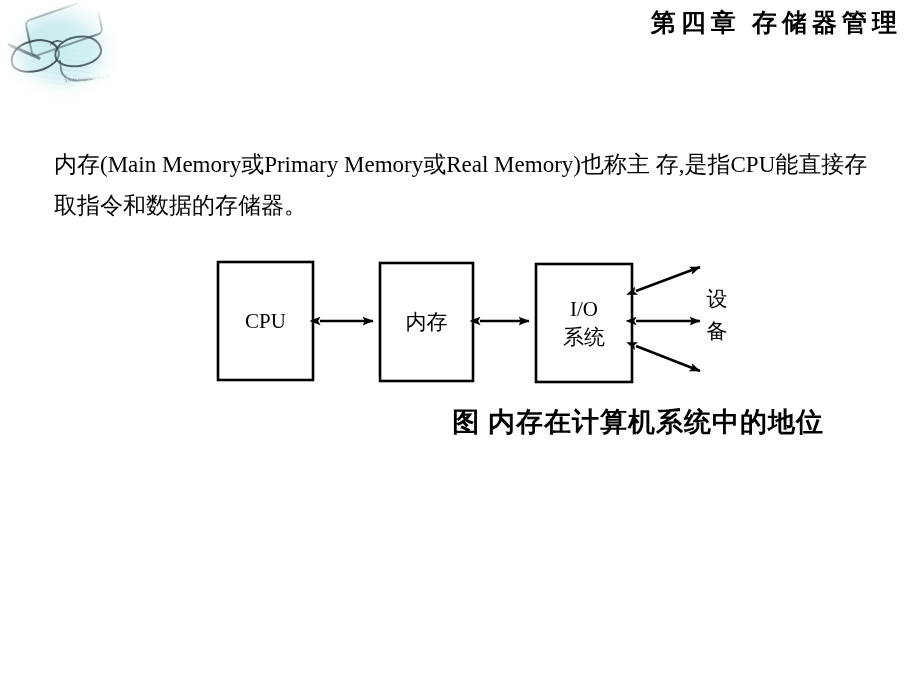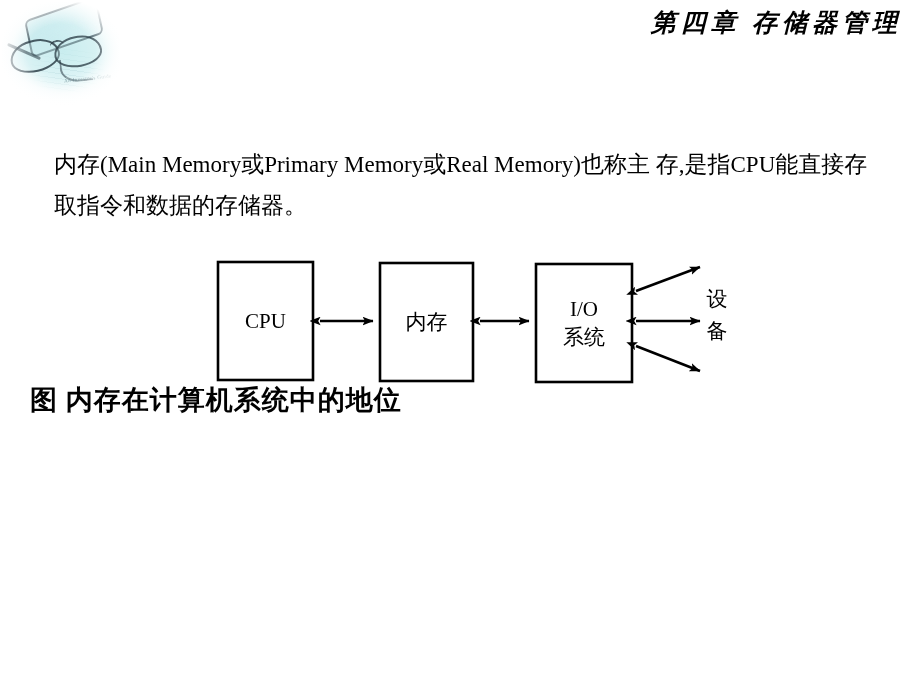--- a/index.html
+++ b/index.html
@@ -128,21 +128,20 @@
     white-space: nowrap;
   }
 
   #header-title {
     position: absolute;
     right: 18px;
     top: 6px;
     font-family: "Liberation Serif", "DejaVu Serif", serif;
     font-size: 25px;
     font-weight: bold;
-    font-style: italic;
     letter-spacing: 5px;
     color: #000000;
     white-space: nowrap;
   }
 
   
   #body-text {
     position: absolute;
     left: 54px;
     top: 144px;
@@ -179,23 +178,23 @@
   .side-label-cjk {
     font-family: "Liberation Serif", "DejaVu Serif", serif;
     font-size: 21px;
     fill: #000000;
   }
 
   
   #figure-caption {
     position: absolute;
     left: 0;
-    top: 382px;
+    top: 404px;
     width: 824px;
-    text-align: left;
+    text-align: right;
     padding-left: 30px;
     box-sizing: border-box;
     font-family: "Liberation Serif", "DejaVu Serif", serif;
     font-size: 27px;
     font-weight: bold;
     letter-spacing: 1px;
     color: #000000;
   }
 </style>
 </head>

